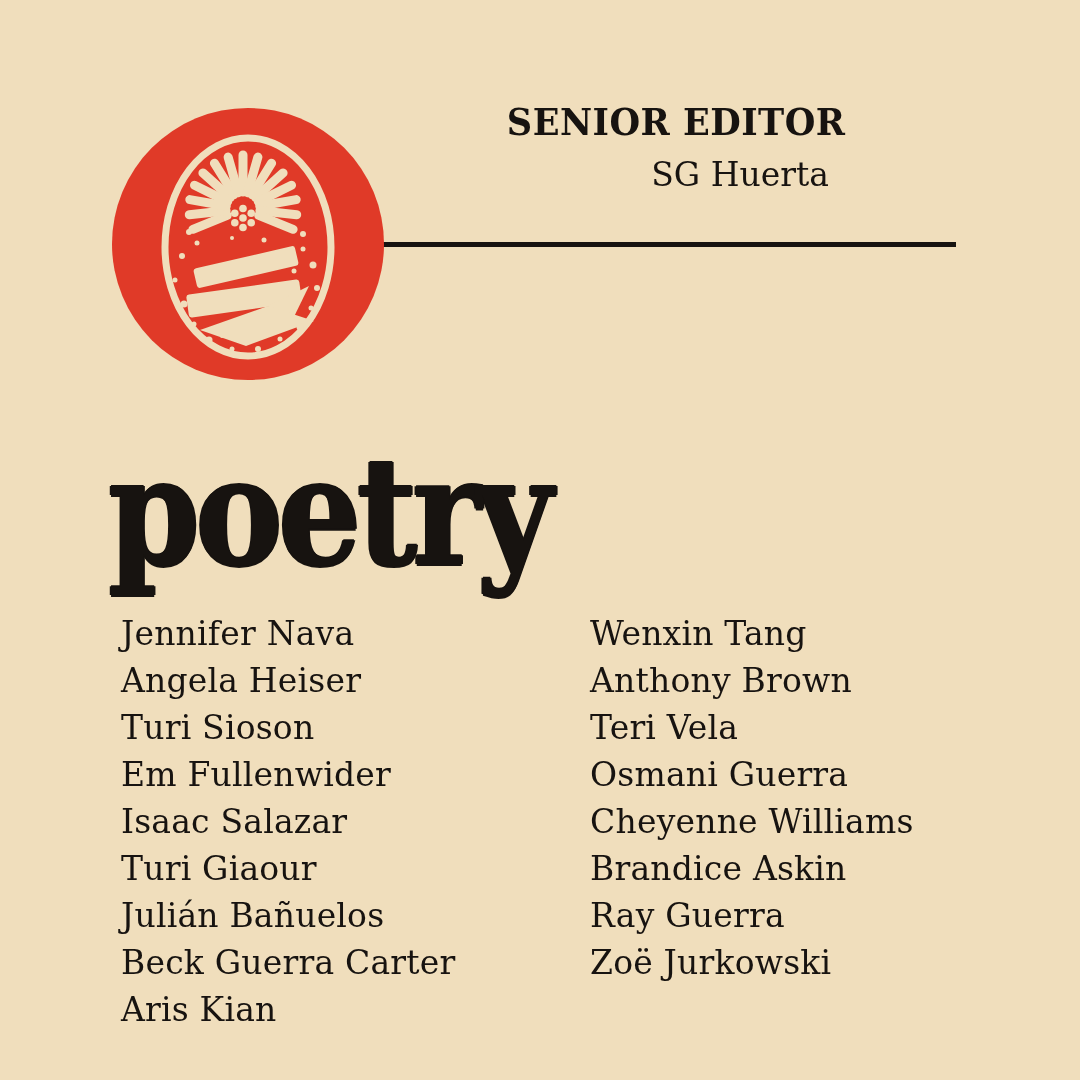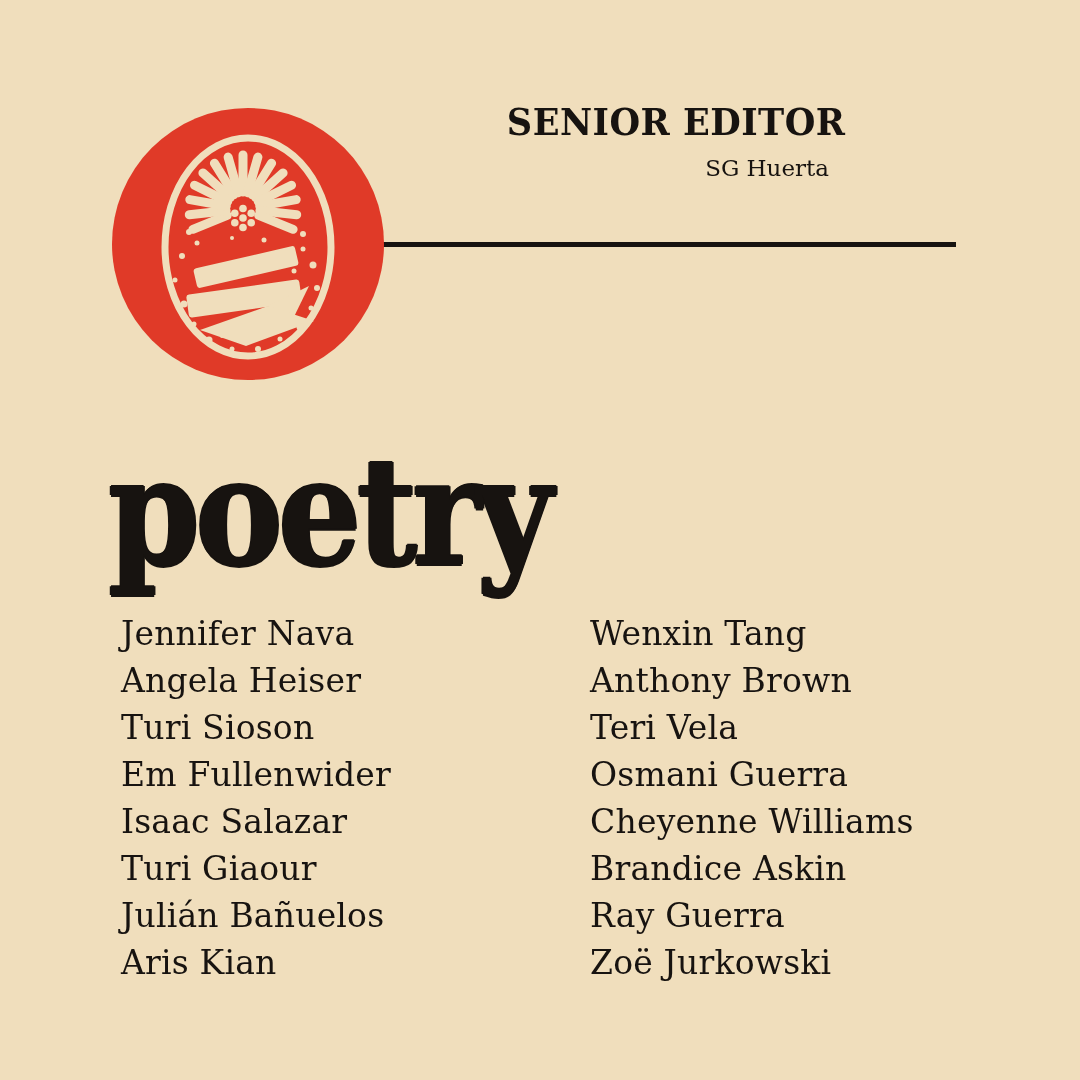--- a/index.html
+++ b/index.html
@@ -26,21 +26,21 @@
   }
   .editor-block{
     position:absolute;top:100px;right:110px;z-index:3;
     display:flex;flex-direction:column;align-items:flex-end;text-align:right;
   }
   .role-label{
     font-size:37px;font-weight:bold;letter-spacing:0.5px;line-height:1.2;
     transform:scaleX(0.95);transform-origin:right top;white-space:nowrap;
   }
   .editor-name{
-    font-size:23px;line-height:1.2;margin-top:11px;margin-right:17px;white-space:nowrap;text-align:right;
+    font-size:33px;line-height:1.2;margin-top:11px;margin-right:17px;white-space:nowrap;text-align:right;
   }
   .section-title{
     position:absolute;left:108px;top:436px;margin:0;z-index:3;
     font-size:150px;font-weight:bold;letter-spacing:-6px;line-height:1;
     transform:scaleX(0.88);transform-origin:left top;white-space:nowrap;
     text-shadow:1.5px 0 var(--ink),-1.5px 0 var(--ink),0 1.5px var(--ink),0 -1.5px var(--ink);
   }
   .staff-columns{
     position:absolute;left:121px;top:610px;right:60px;z-index:3;
     display:flex;flex-direction:row;
@@ -136,20 +136,21 @@
 
   <div class="staff-columns">
     <div class="staff-col">
       <div class="staff-name">Jennifer Nava</div>
       <div class="staff-name">Angela Heiser</div>
       <div class="staff-name">Turi Sioson</div>
       <div class="staff-name">Em Fullenwider</div>
       <div class="staff-name">Isaac Salazar</div>
       <div class="staff-name">Turi Giaour</div>
       <div class="staff-name">Julián Bañuelos</div>
+      <div class="staff-name">Beck Guerra Carter</div>
       <div class="staff-name">Aris Kian</div>
     </div>
     <div class="staff-col second">
       <div class="staff-name">Wenxin Tang</div>
       <div class="staff-name">Anthony Brown</div>
       <div class="staff-name">Teri Vela</div>
       <div class="staff-name">Osmani Guerra</div>
       <div class="staff-name">Cheyenne Williams</div>
       <div class="staff-name">Brandice Askin</div>
       <div class="staff-name">Ray Guerra</div>

